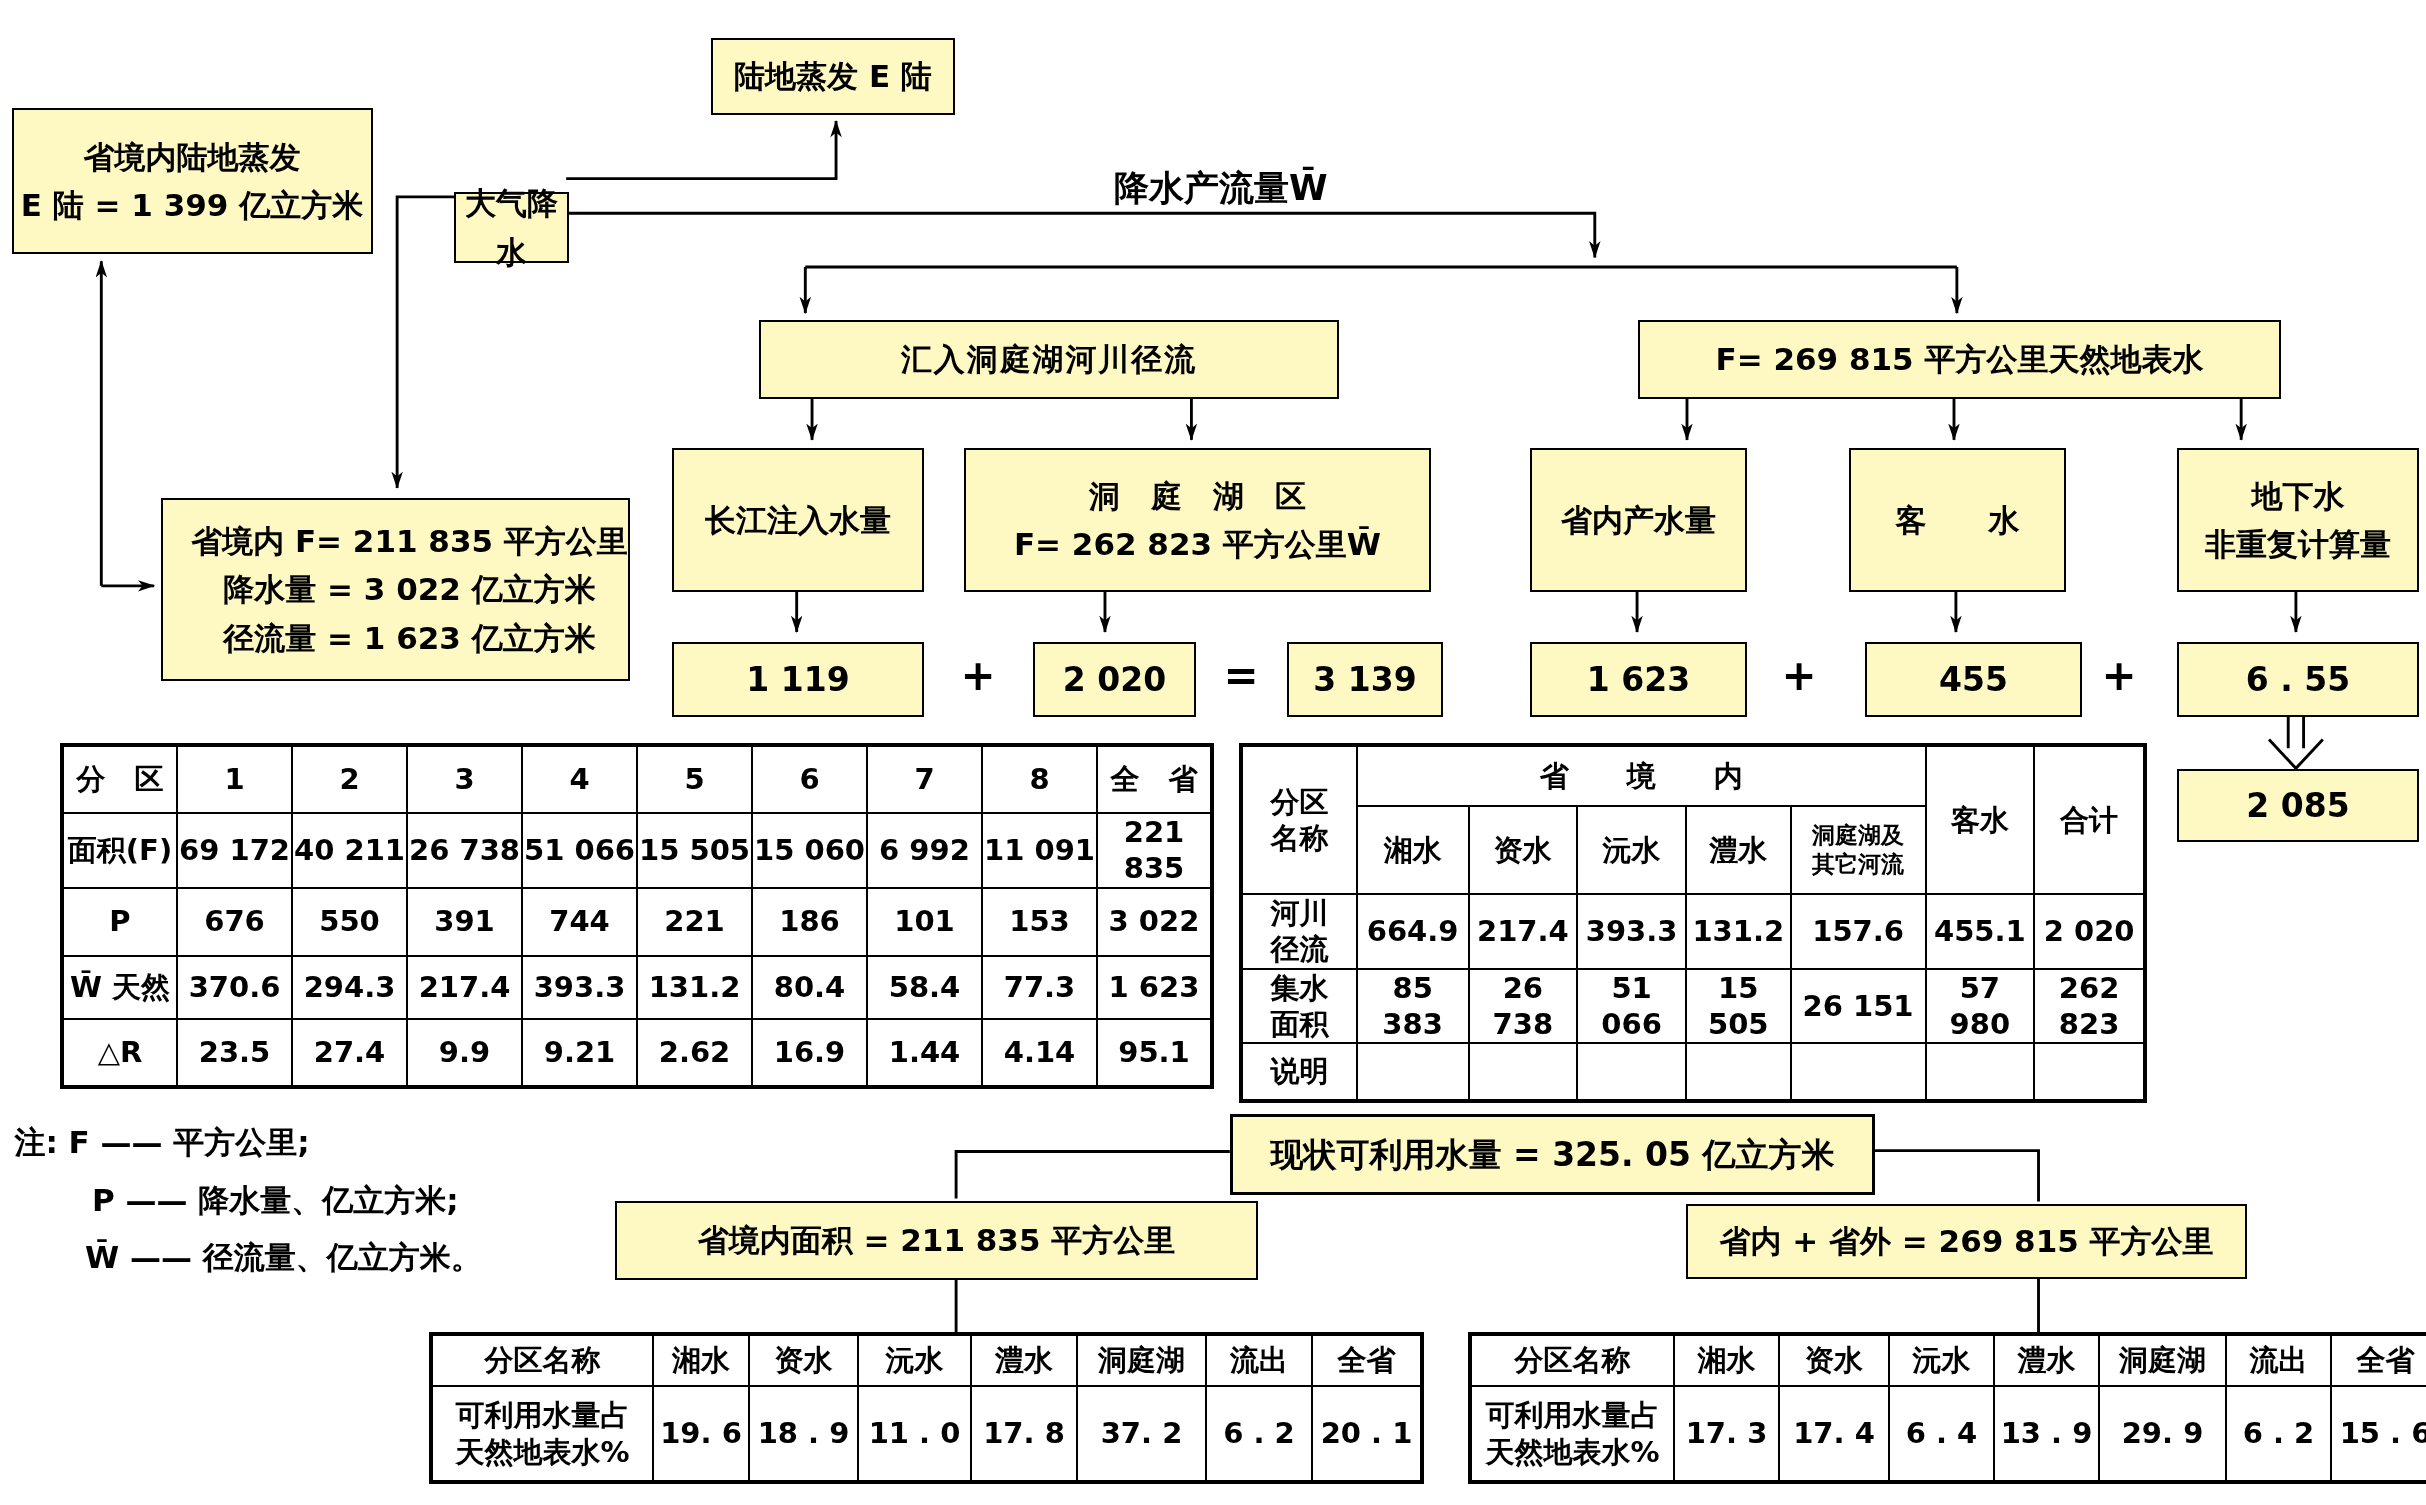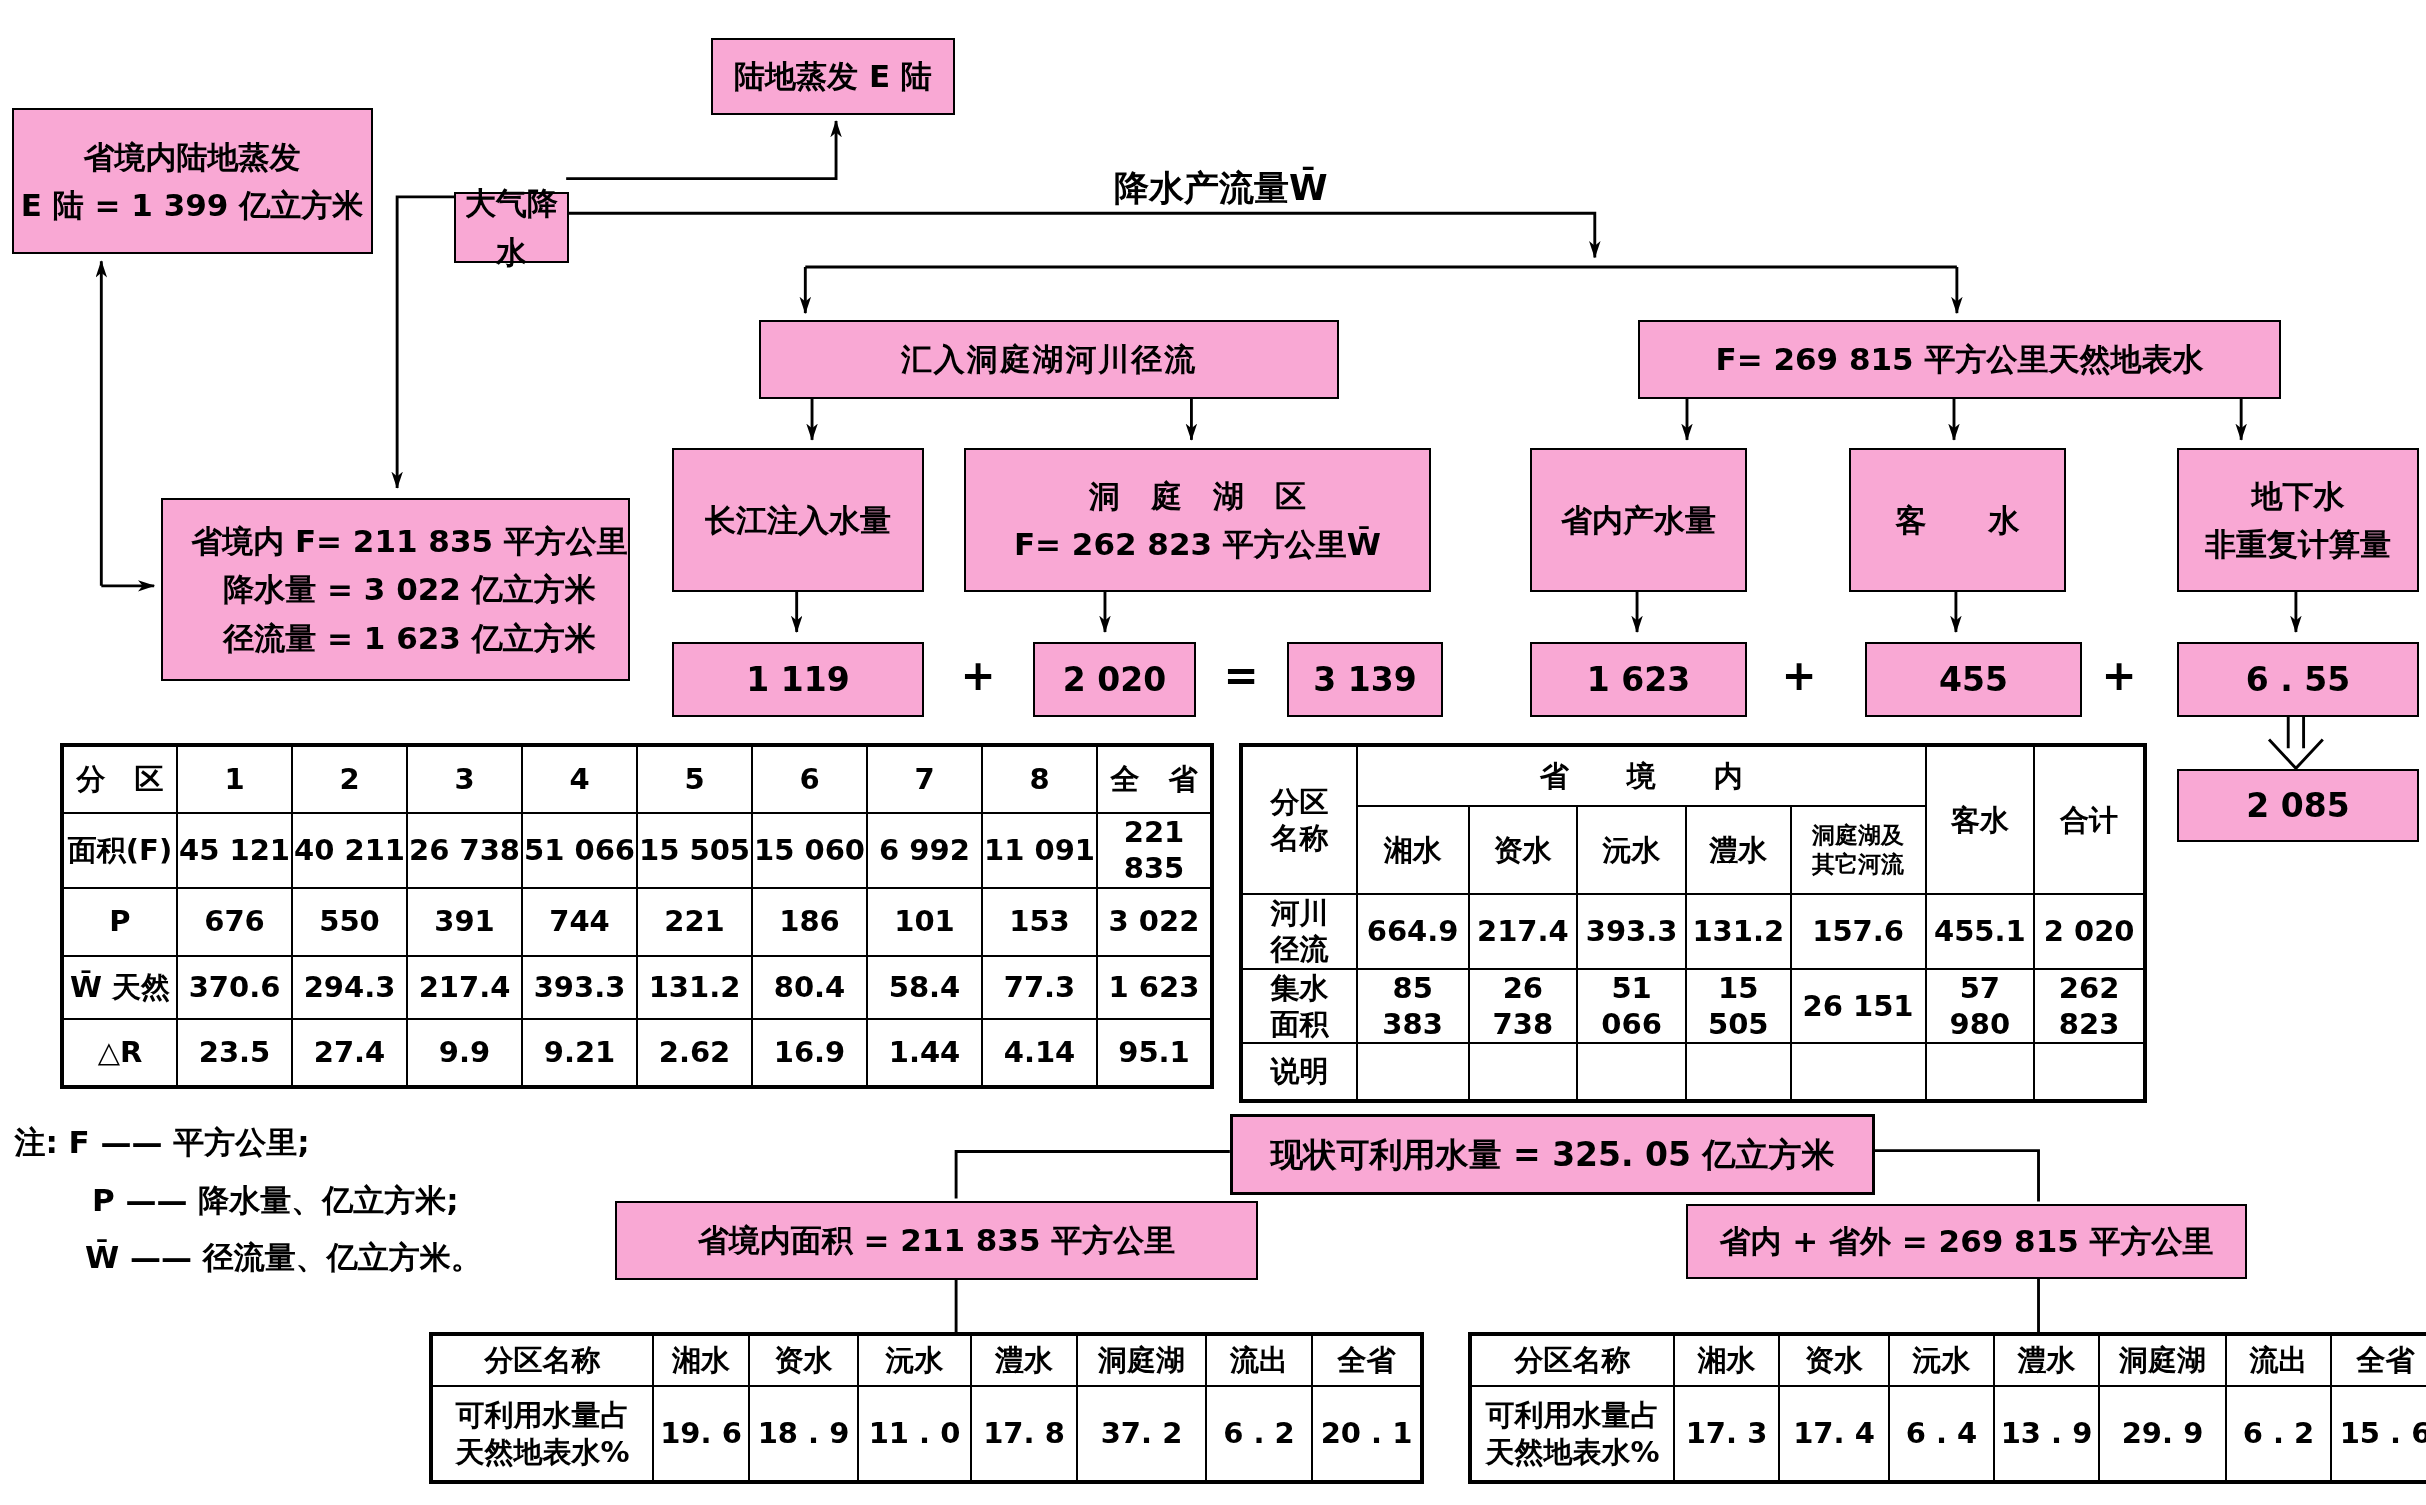--- a/index.html
+++ b/index.html
@@ -2,21 +2,21 @@
 <html><head>
 <meta charset="utf-8">
 <style>
   html,body{margin:0;padding:0;background:#fff;}
   #canvas{
     position:relative;width:2427px;height:1505px;background:#ffffff;
     font-family:"DejaVu Sans","Liberation Sans",sans-serif;
     color:#000;overflow:hidden;
   }
   .box{
-    position:absolute;border:2.9px solid #000;background:#f9a8d4;
+    position:absolute;border:2.9px solid #000;background:#fef9c3;
     display:flex;flex-direction:column;align-items:center;justify-content:center;
     text-align:center;font-weight:700;font-size:31px;line-height:1.55;z-index:2;
   }
   .box.bold4{border-width:3.8px;}
   .lbl{position:absolute;font-weight:700;font-size:33px;white-space:nowrap;z-index:2;margin-top:23px;}
   .op{position:absolute;font-weight:700;font-size:42px;z-index:2;text-align:center;}
   svg.wires{position:absolute;left:0;top:0;z-index:1;}
   table.tbl{
     position:absolute;border-collapse:collapse;table-layout:fixed;background:#fff;
     border:4.8px solid #000;font-weight:700;z-index:2;
@@ -164,21 +164,21 @@
       <td>3</td>
       <td>4</td>
       <td>5</td>
       <td>6</td>
       <td>7</td>
       <td>8</td>
       <td>全　省</td>
     </tr>
     <tr style="height:68px">
       <td>面积(F)</td>
-      <td>45 121</td>
+      <td>69 172</td>
       <td>40 211</td>
       <td>26 738</td>
       <td>51 066</td>
       <td>15 505</td>
       <td>15 060</td>
       <td>6 992</td>
       <td>11 091</td>
       <td>221 835</td>
     </tr>
     <tr style="height:68px">

